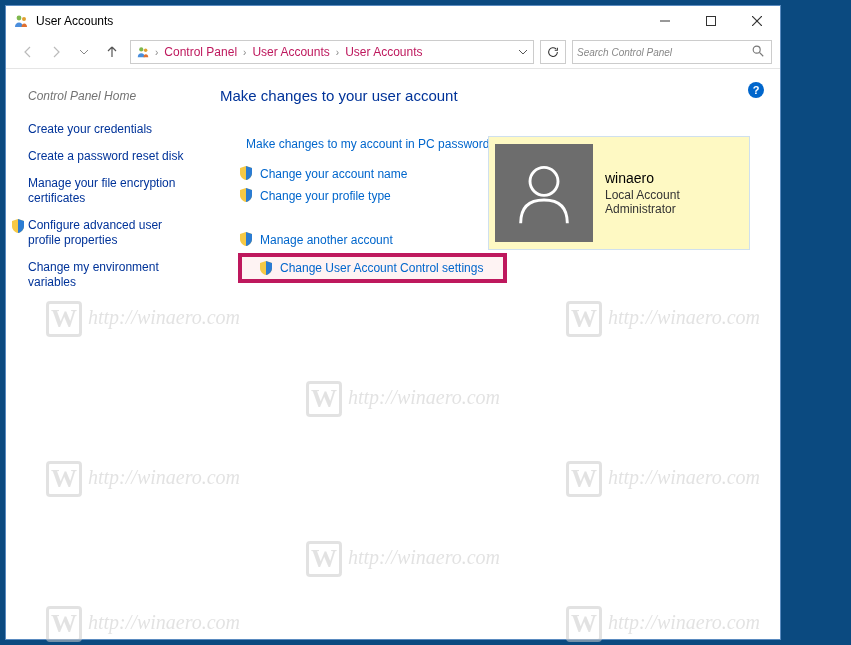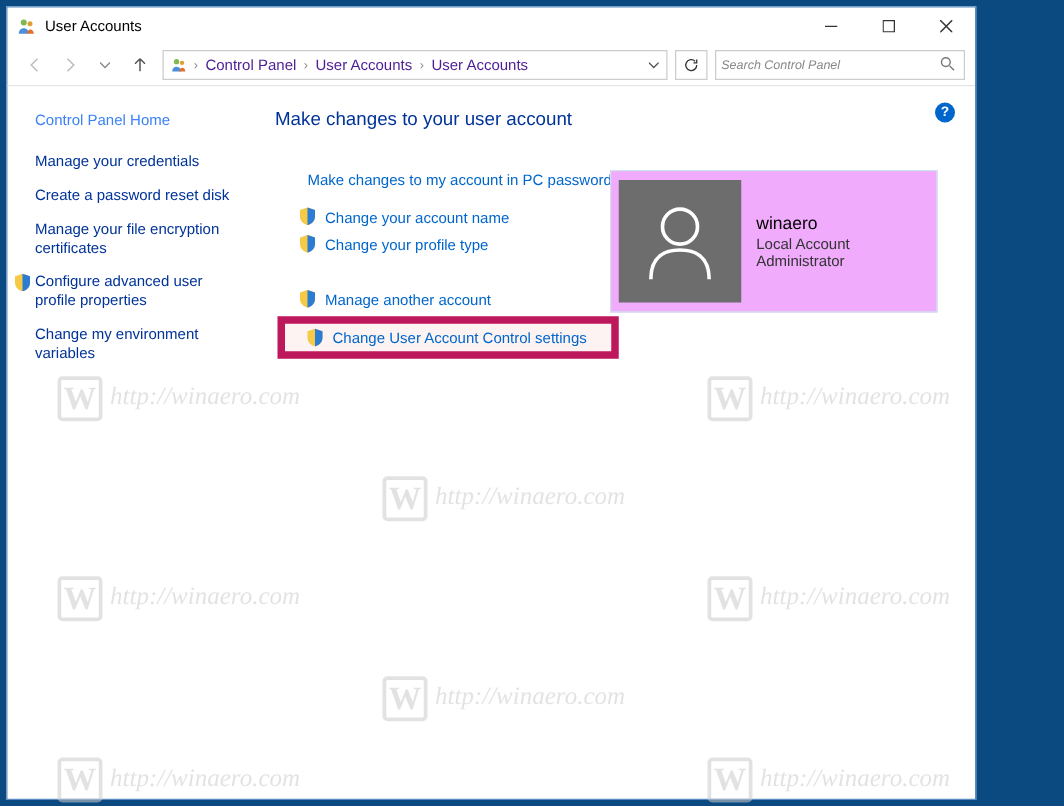--- a/index.html
+++ b/index.html
@@ -14,49 +14,49 @@
     .tb-btn { width:46px; height:30px; display:flex; align-items:center; justify-content:center; }
     .tb-btn svg { stroke:#333; }
 
     
     .navbar { height:32px; display:flex; align-items:center; padding:0 8px; }
     .nav-btn { width:28px; height:26px; display:flex; align-items:center; justify-content:center; color:#666; }
     .nav-btn.disabled { color:#bbb; }
     .breadcrumb-bar { flex:1; height:24px; border:1px solid #ccc; display:flex; align-items:center; padding:0 2px; margin:0 4px; background:#fff; }
     .crumb-first { margin-left:1px; }
     .bc-icon { width:16px; height:16px; margin:0 2px; display:flex; align-items:center; justify-content:center; }
-    .crumb { padding:0 4px; font-size:12px; color:#4c1d95; height:22px; display:flex; align-items:center; }
+    .crumb { padding:0 4px; font-size:12px; color:#be185d; height:22px; display:flex; align-items:center; }
     .crumb-sep { color:#888; padding:0 2px; font-size:10px; }
     .bc-spacer { flex:1; }
     .bc-drop { width:16px; height:22px; display:flex; align-items:center; justify-content:center; color:#555; }
     .refresh-btn { width:26px; height:24px; border:1px solid #ccc; margin-left:2px; display:flex; align-items:center; justify-content:center; }
     .searchbox { width:200px; height:24px; border:1px solid #ccc; margin-left:6px; display:flex; align-items:center; padding:0 4px; color:#777; }
     .searchbox .search-text { flex:1; font-style:italic; color:#888; font-size:10px; }
     .searchbox .search-icon { width:16px; }
 
     .divider-line { height:1px; background:#e5e5e5; margin:0; }
 
     
     .content { display:flex; padding:18px 12px 0 8px; }
     .sidebar { width:200px; padding-left:14px; padding-top:2px; }
-    .sidebar .cp-home { color:#3b82f6; font-size:12px; margin-bottom:18px; display:block; }
+    .sidebar .cp-home { color:#737373; font-size:12px; margin-bottom:18px; display:block;font-style:italic; }
     .side-item { display:flex; align-items:flex-start; margin-bottom:12px; }
     .side-shield { width:16px; height:16px; margin-left:-18px; margin-right:2px; flex-shrink:0; }
     .side-link { color:#003399; font-size:12px; line-height:15px; max-width:170px; }
 
     .main { flex:1; padding-left:6px; }
     .main-heading { color:#003399; font-size:15px; font-weight:400; margin-bottom:33px; }
     .main-link-row { display:flex; align-items:flex-end; margin-bottom:6px; margin-left:18px; }
     .main-indent { margin-left:26px; margin-bottom:14px; }
     .main-link { color:#0066cc; font-size:12px; }
     .gap-block { height:22px; }
     .shield { width:16px; height:16px; margin-right:6px; flex-shrink:0; }
-    .highlight-box { border:6px solid #be185d; background:rgba(245,138,138,0.10); padding:3px 20px 3px 16px; margin-left:2px; display:inline-flex; align-items:center; }
-
-    .account-card { position:absolute; right:30px; top:130px; width:262px; height:114px; background:#f0abfc; border:1px solid #cfe0ee; display:flex; align-items:center; padding:6px; }
+    .highlight-box { border:4px solid #be185d; background:rgba(245,138,138,0.10); padding:3px 20px 3px 16px; margin-left:18px; display:inline-flex; align-items:center; }
+
+    .account-card { position:absolute; right:30px; top:130px; width:262px; height:114px; background:#fef9c3; border:1px solid #cfe0ee; display:flex; align-items:center; padding:6px; }
     .avatar { width:98px; height:98px; background:#6d6d6d; display:flex; align-items:center; justify-content:center; }
     .acct-text { margin-left:12px; }
     .acct-name { font-size:14px; color:#000; margin-bottom:2px; }
     .acct-line { font-size:12px; color:#333; }
 
     .help-icon { position:absolute; right:16px; top:76px; width:16px; height:16px; border-radius:50%; background:#0066cc; color:#fff; font-size:11px; font-weight:bold; display:flex; align-items:center; justify-content:center; }
 
     
     .wm { position:absolute; color:#ccc; font-size:20px; font-style:italic; font-family:Liberation Serif, serif; pointer-events:none; opacity:0.55; white-space:nowrap; z-index:100; }
     .wm .w-badge { display:inline-block; width:36px; height:36px; border:3px solid #ccc; border-radius:4px; text-align:center; line-height:30px; font-size:26px; font-weight:bold; font-style:normal; margin-right:6px; vertical-align:middle; }
@@ -156,21 +156,21 @@
   <div class="divider-line"></div>
 
   <div class="help-icon">?</div>
 
   <div class="content">
 
     <div class="sidebar">
       <span class="cp-home side-link">Control Panel Home</span>
 
       <div class="side-item">
-        <span class="side-link">Manage your credentials</span>
+        <span class="side-link">Create your credentials</span>
       </div>
       <div class="side-item">
         <span class="side-link">Create a password reset disk</span>
       </div>
       <div class="side-item">
         <span class="side-link">Manage your file encryption certificates</span>
       </div>
       <div class="side-item">
         <span class="side-shield"><svg width="16" height="16" viewBox="0 0 16 16">
               <path d="M8 1 L14 3 V8 C14 12 11 14.5 8 15 C5 14.5 2 12 2 8 V3 Z" fill="#f6c946"></path>

